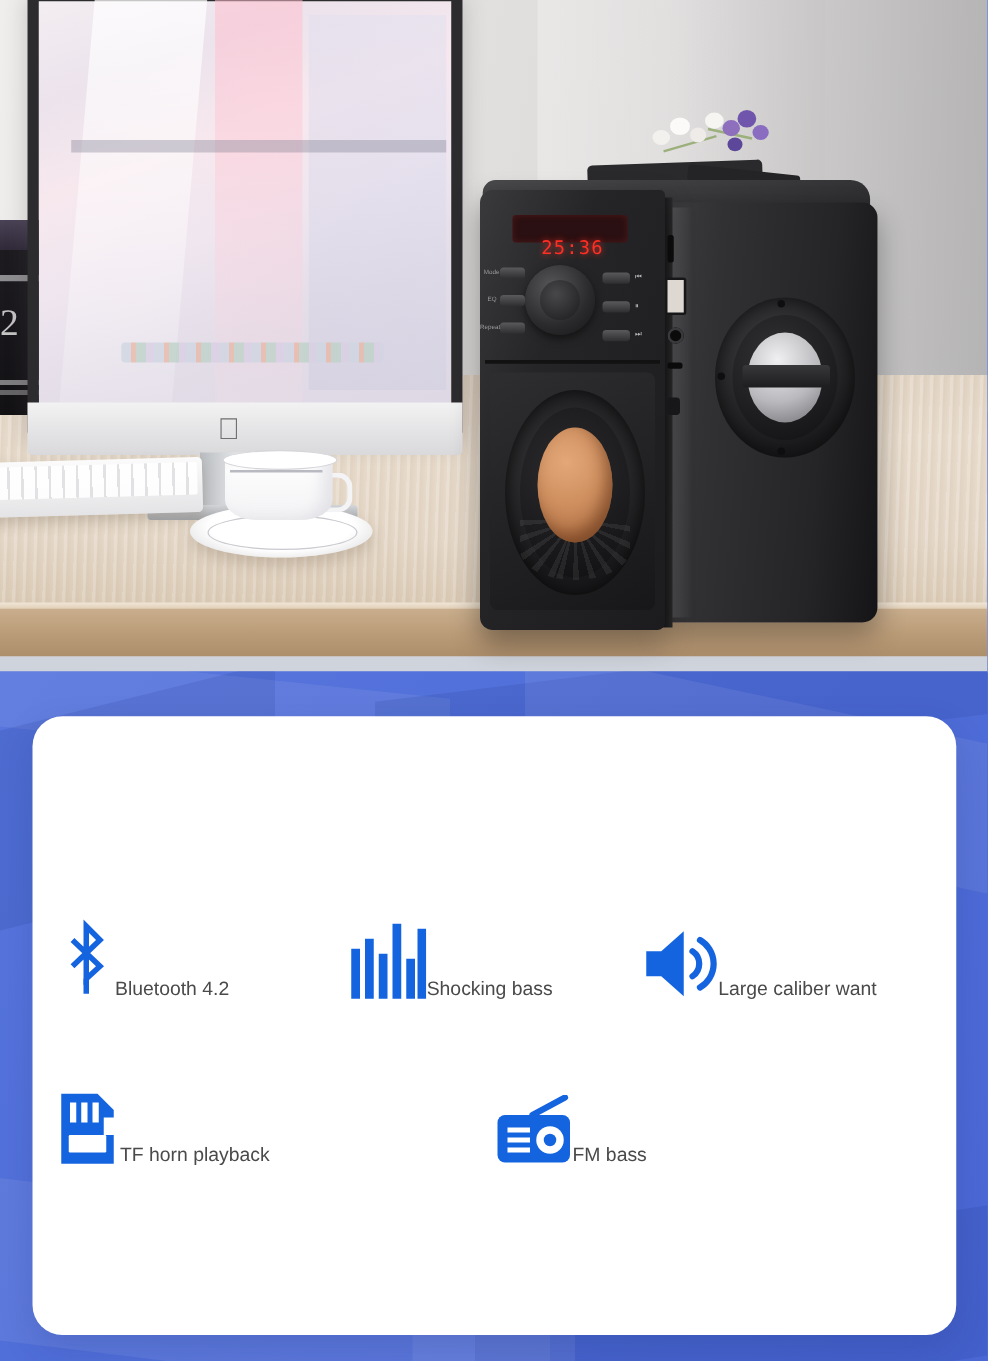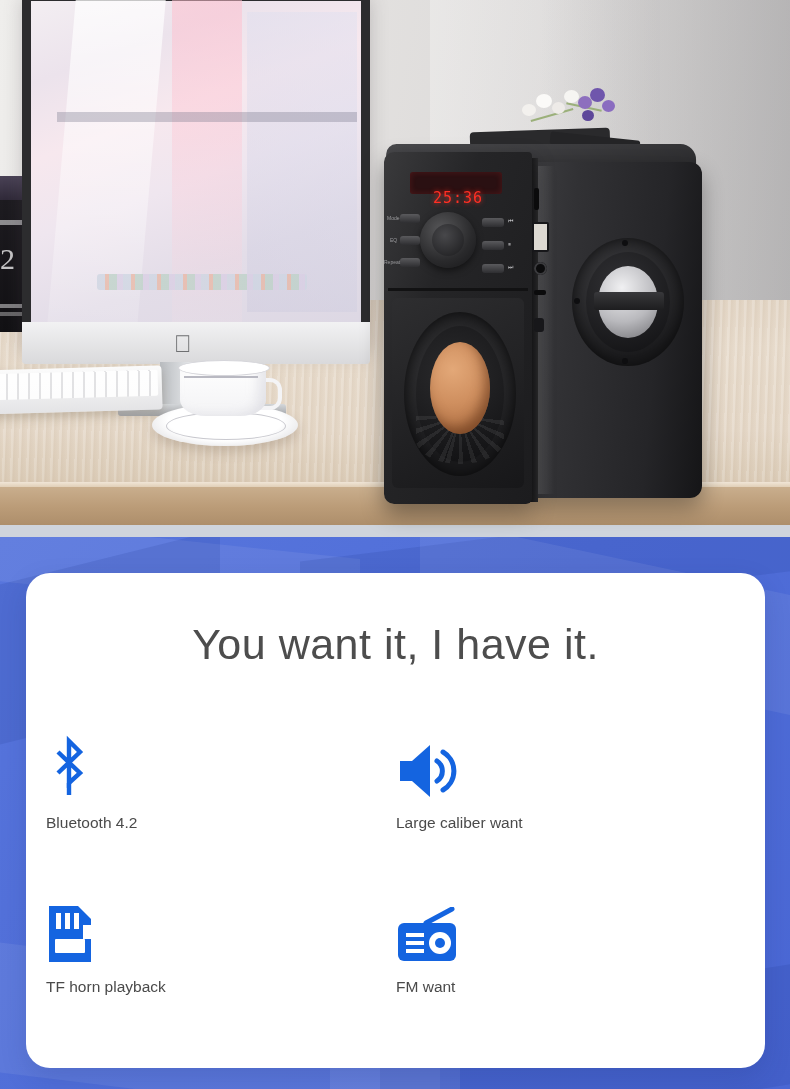--- a/index.html
+++ b/index.html
@@ -150,21 +150,21 @@
   .facet-d{position:absolute;background:rgba(25,45,135,.13);}
 
   .card{position:absolute;left:26px;top:573px;width:739px;height:495px;background:#fff;border-radius:24px;
         box-shadow:0 10px 26px rgba(30,50,120,.18);}
   .headline{position:absolute;left:0;top:47px;width:739px;text-align:center;color:#4d4d4d;
         font-size:43px;font-weight:400;letter-spacing:.5px;}
 
   .grid{position:absolute;left:20px;top:150px;width:700px;}
   .row{display:flex;width:700px;}
   .row.second{margin-top:55px;}
-  .cell{flex:1;display:flex;flex-direction:column;align-items:flex-start;}
+  .cell{flex:1;display:flex;flex-direction:row;align-items:flex-end;}
   .ibox{height:78px;display:flex;align-items:flex-end;justify-content:center;}
   .clabel{margin-top:13px;color:#4a4a4a;font-size:15.5px;white-space:nowrap;}
   svg{display:block;}
 </style>
 </head>
 <body>
 
 <div class="page">
 
   <div class="photo">
@@ -280,36 +280,48 @@
     <div class="facet" style="left:-60px;top:0;width:420px;height:60px;transform:skewY(6deg);"></div>
     <div class="facet-d" style="left:300px;top:-10px;width:560px;height:70px;transform:skewY(-7deg);"></div>
     <div class="facet" style="left:420px;top:24px;width:420px;height:120px;transform:skewY(12deg);"></div>
     <div class="facet-d" style="left:-80px;top:30px;width:300px;height:160px;transform:skewY(-14deg);"></div>
     <div class="facet" style="left:-40px;top:430px;width:480px;height:130px;transform:skewY(7deg);"></div>
     <div class="facet-d" style="left:380px;top:455px;width:470px;height:120px;transform:skewY(-9deg);"></div>
     <div class="facet" style="left:330px;top:470px;width:130px;height:110px;"></div>
   </div>
 
   <div class="card">
-    <div class="headline">You want it, I have it.</div>
 
     <div class="grid">
 
       <div class="row">
 
         <div class="cell">
           <div class="ibox">
             <svg width="46" height="66" viewBox="0 0 46 66">
               <path d="M12 17 L34 38 L23 48 L23 6 L34 17 L12 38" fill="none" stroke="#1464E0" stroke-width="4.4" stroke-linejoin="miter" stroke-linecap="butt"></path>
               <path d="M23 48 L23 60" fill="none" stroke="#1464E0" stroke-width="4.4"></path>
             </svg>
           </div>
           <div class="clabel">Bluetooth 4.2</div>
         </div>
 
+        <div class="cell">
+          <div class="ibox">
+            <svg width="62" height="64" viewBox="0 0 62 64">
+              <rect x="2" y="22" width="7" height="40" fill="#1464E0"></rect>
+              <rect x="13" y="14" width="7" height="48" fill="#1464E0"></rect>
+              <rect x="24" y="26" width="7" height="36" fill="#1464E0"></rect>
+              <rect x="35" y="2" width="7" height="60" fill="#1464E0"></rect>
+              <rect x="46" y="30" width="7" height="32" fill="#1464E0"></rect>
+              <rect x="55" y="6" width="7" height="56" fill="#1464E0"></rect>
+            </svg>
+          </div>
+          <div class="clabel">Shocking bass</div>
+        </div>
 
 
 
         <div class="cell">
           <div class="ibox">
             <svg width="62" height="60" viewBox="0 0 62 60">
               <path d="M4 20 H16 L34 4 V56 L16 40 H4 Z" fill="#1464E0"></path>
               <path d="M41 20 a12 12 0 0 1 0 20" fill="none" stroke="#1464E0" stroke-width="5" stroke-linecap="round"></path>
               <path d="M47 11 a22 22 0 0 1 0 38" fill="none" stroke="#1464E0" stroke-width="5" stroke-linecap="round"></path>
             </svg>
@@ -342,18 +354,18 @@
             <svg width="62" height="58" viewBox="0 0 62 58">
               <path d="M30 16 L56 2" stroke="#1464E0" stroke-width="5" stroke-linecap="round"></path>
               <rect x="2" y="16" width="58" height="38" rx="6" fill="#1464E0"></rect>
               <rect x="10" y="26" width="18" height="4" fill="#fff"></rect>
               <rect x="10" y="34" width="18" height="4" fill="#fff"></rect>
               <rect x="10" y="42" width="18" height="4" fill="#fff"></rect>
               <circle cx="44" cy="36" r="11" fill="#fff"></circle>
               <circle cx="44" cy="36" r="5" fill="#1464E0"></circle>
             </svg>
           </div>
-          <div class="clabel">FM want</div>
+          <div class="clabel">FM bass</div>
         </div>
       </div>
     </div>
   </div>
 </div>
 
 </body></html>

